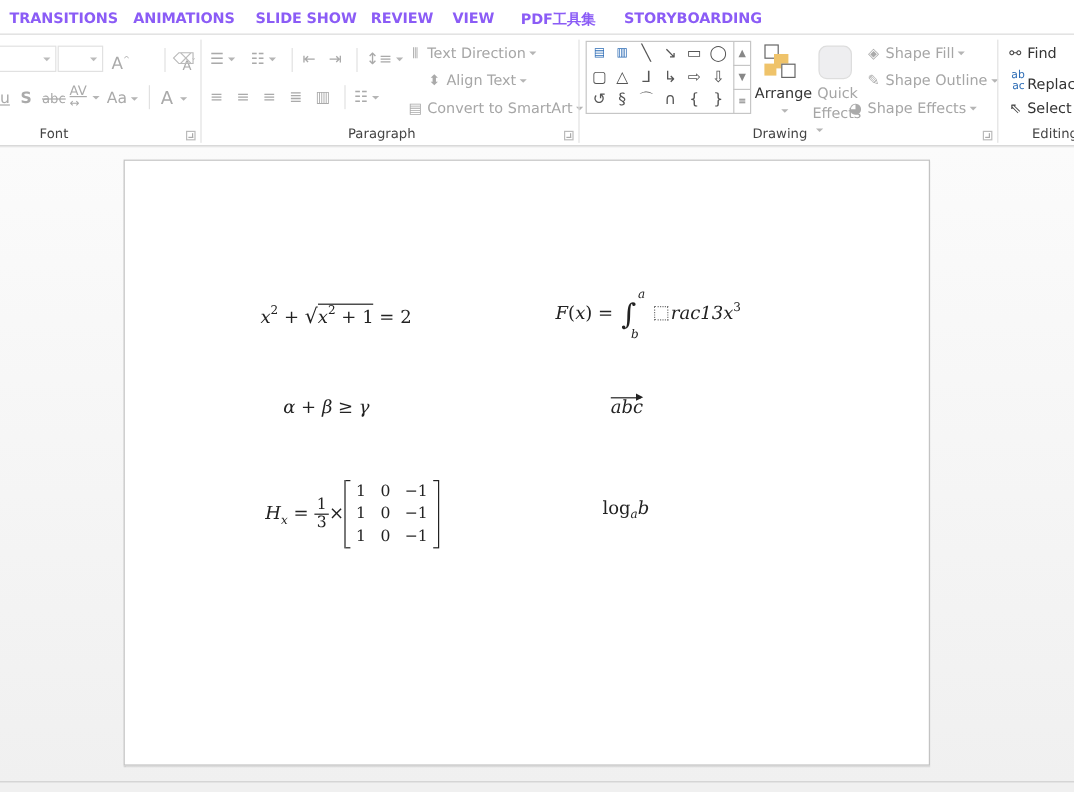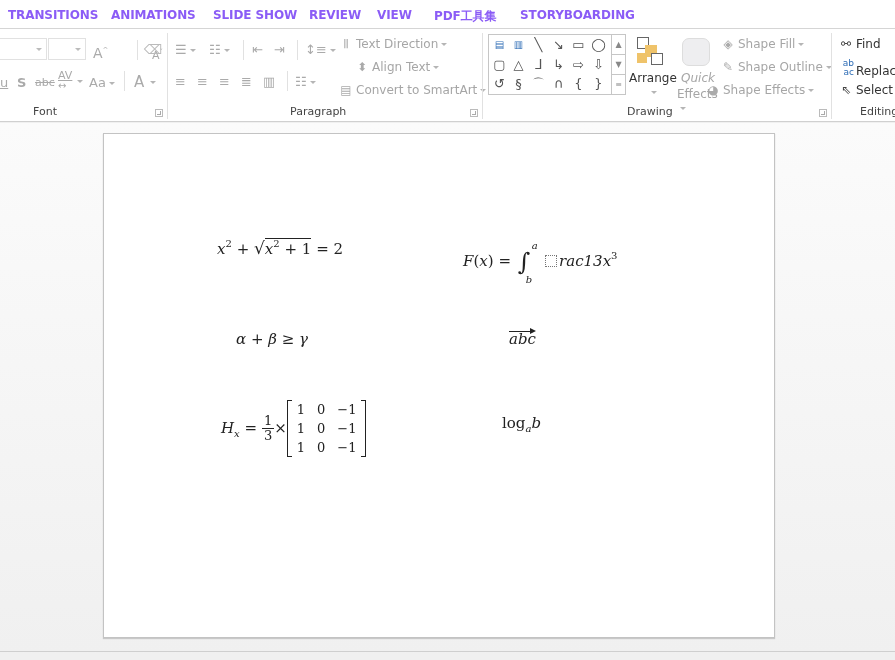--- a/index.html
+++ b/index.html
@@ -146,21 +146,21 @@
         <div style="position:absolute; left:8px; top:8px; width:12px; height:12px; background:#efc36a;"></div>
         <div style="position:absolute; left:0; top:16px; width:10px; height:10px; background:#efc36a;"></div>
         <div style="position:absolute; left:14px; top:16px; width:12px; height:12px; border:1px solid #666; background:#fff;"></div>
       </div>
       <span style="position:absolute; left:1px; top:36px; font-size:12px; color:#333;">Arrange</span>
       <span class="dd" style="position:absolute; left:20px; top:56px;"></span>
     </div>
 
     <div style="position:absolute; left:675px; top:6px; width:42px; height:66px; cursor:pointer;">
       <div style="position:absolute; left:7px; top:3px; width:28px; height:28px; border-radius:7px; background:#eeeef0; border:1px solid #ddd;"></div>
-      <span style="position:absolute; left:6px; top:36px; font-size:12px; color:#a6a6a6;font-style:italic;">Quick</span>
+      <span style="position:absolute; left:6px; top:36px; font-size:12px; color:#a6a6a6;">Quick</span>
       <span style="position:absolute; left:2px; top:52px; font-size:12px; color:#a6a6a6;"><span>Effects</span><span class="dd"></span></span>
     </div>
 
     <span class="btn-text" style="left:720px; top:7px;"><span class="glyph">◈</span><span>Shape Fill</span><span class="dd"></span></span>
     <span class="btn-text" style="left:720px; top:30px;"><span class="glyph">✎</span><span>Shape Outline</span><span class="dd"></span></span>
     <span class="btn-text" style="left:683px; top:53px;margin-left:22px;"><span class="glyph">◕</span><span>Shape Effects</span><span class="dd"></span></span>
 
     <span class="group-label" style="left:627px;">Drawing</span>
     <span class="launcher" style="left:819px;"></span>
   </div>
@@ -170,21 +170,21 @@
     <span class="btn-text btn-dark" style="left:838px; top:7px;"><span class="glyph" style="font-weight:bold">⚯</span><span>Find</span></span>
     <span class="btn-text btn-dark" style="left:838px; top:30px;"><span class="glyph" style="font-size:9px; color:#2d6cb5; line-height:9px;text-align:right;">ab<br>ac</span><span>Replace</span></span>
     <span class="btn-text btn-dark" style="left:838px; top:53px;"><span class="glyph">⇖</span><span>Select</span></span>
     <span class="group-label" style="left:860px;">Editing</span>
   </div>
 </div>
 
 <div class="canvas">
   <div class="slide">
 
-    <div class="eq" style="left:113px; top:104px;">
+    <div class="eq" style="left:113px; top:120px;">
       <span class="it">x</span><span class="sup">2</span>
       <span>+</span>
       <span style="font-size:17px;">√</span><span class="radical"><span class="it">x</span><span class="sup">2</span> <span>+ 1</span></span>
       <span>= 2</span>
     </div>
 
     <div class="eq" style="left:359px; top:108px; height:40px;">
       <span style="position:relative; top:7px;">
         <span class="it">F</span><span>(</span><span class="it">x</span><span>)</span>
         <span>=</span>

